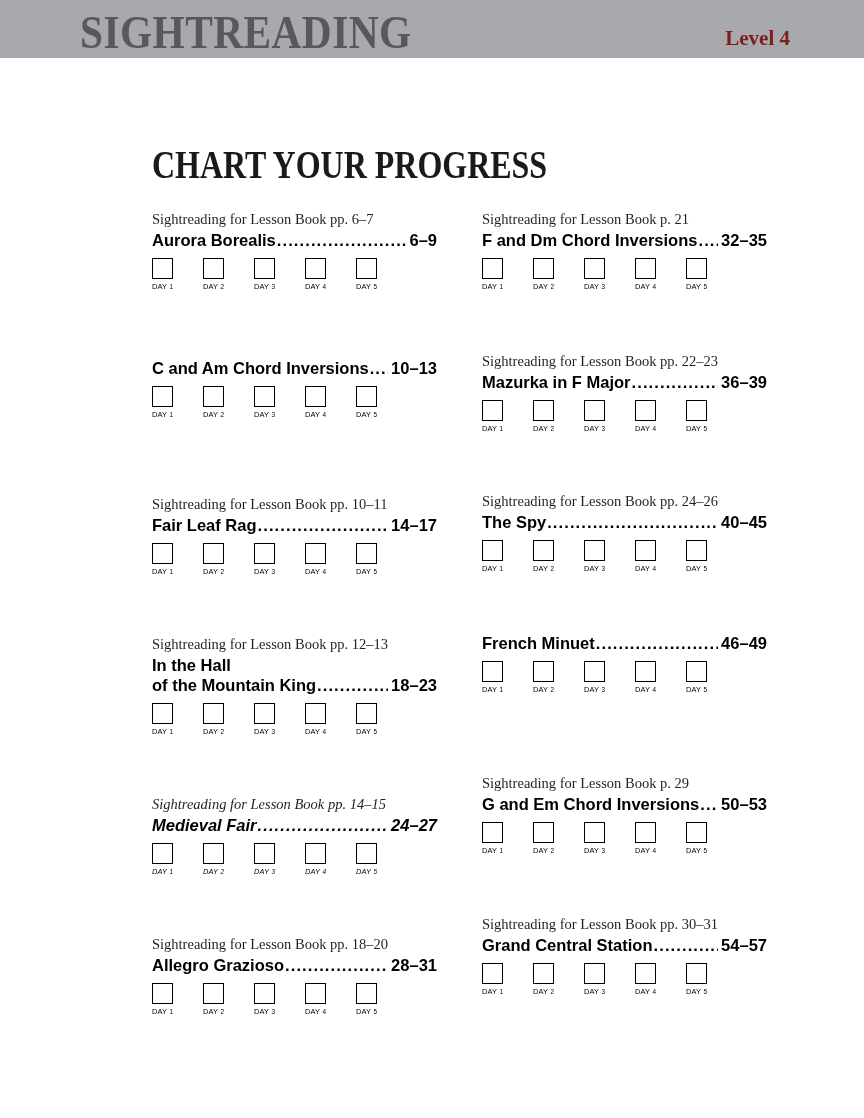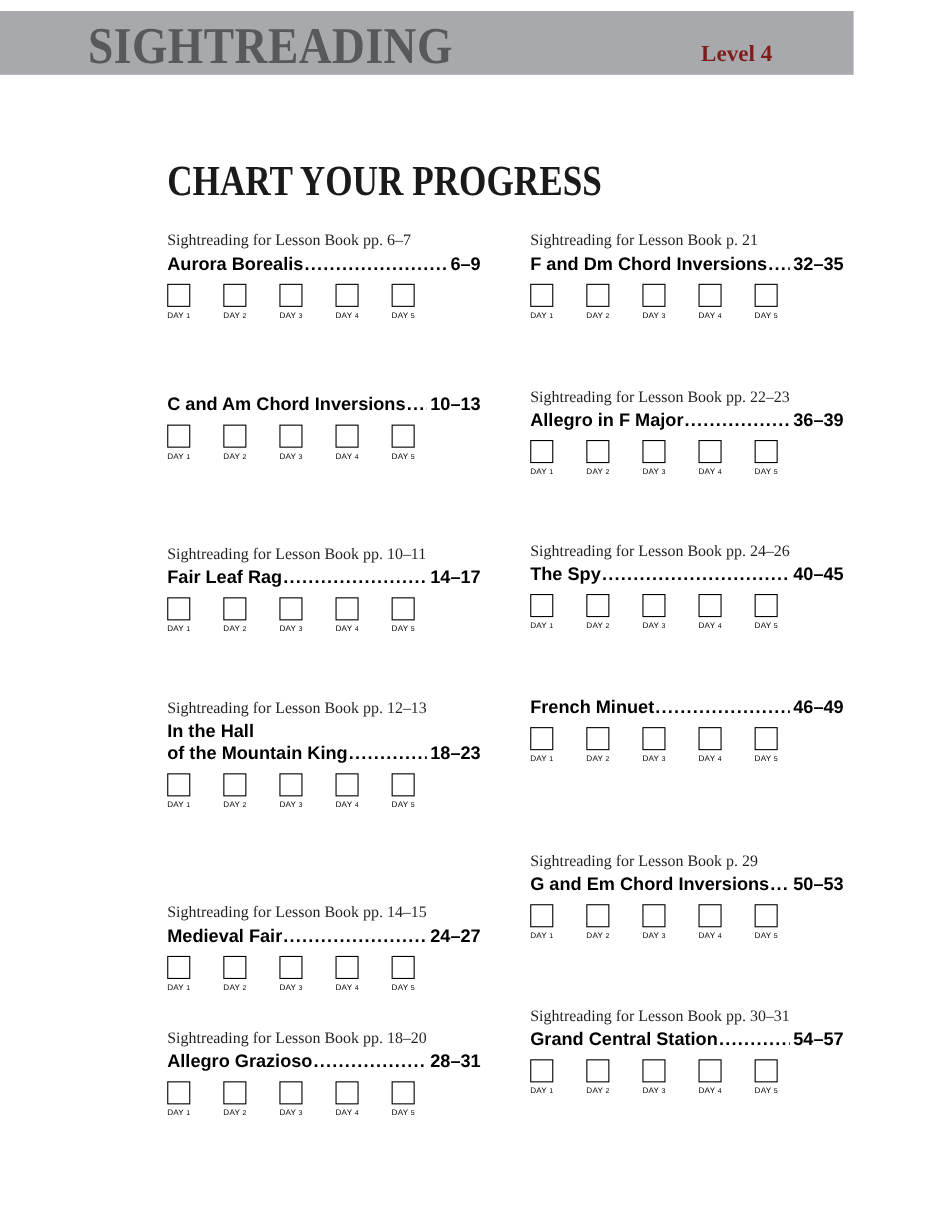--- a/index.html
+++ b/index.html
@@ -12,22 +12,22 @@
     background: #ffffff;
     font-family: "Liberation Sans", sans-serif;
     position: relative;
     overflow: hidden;
   }
 
   
   .banner {
     position: absolute;
     left: 0;
-    top: 10px;
-    width: 776px;
+    top: 0;
+    width: 864px;
     height: 58px;
     background: #a7a9ac;
     text-align: center;
   }
   .banner-title {
     position: absolute;
     left: 80px;
     top: 6px;
     font-family: "Liberation Serif", serif;
     font-weight: bold;
@@ -281,21 +281,21 @@
         <div class="day">
           <div class="checkbox"></div>
           <div class="day-label"><span>DAY</span> <span class="num">4</span></div>
         </div>
         <div class="day">
           <div class="checkbox"></div>
           <div class="day-label"><span>DAY</span> <span class="num">5</span></div>
         </div>
       </div>
     </div>
-    <div class="entry" style="top: 611px;">
+    <div class="entry" style="top: 585px; font-style: italic;">
       <div class="caption">Sightreading for Lesson Book pp. 14–15</div>
       <div class="title-row">
         <span class="title-text">Medieval Fair</span>
         <span class="leader">..........................................................................</span>
         <span class="pages">24–27</span>
       </div>
       <div class="days">
         <div class="day">
           <div class="checkbox"></div>
           <div class="day-label"><span>DAY</span> <span class="num">1</span></div>
@@ -376,21 +376,21 @@
         </div>
         <div class="day">
           <div class="checkbox"></div>
           <div class="day-label"><span>DAY</span> <span class="num">5</span></div>
         </div>
       </div>
     </div>
     <div class="entry" style="top: 142px;">
       <div class="caption">Sightreading for Lesson Book pp. 22–23</div>
       <div class="title-row">
-        <span class="title-text">Allegro in F Major</span>
+        <span class="title-text">Mazurka in F Major</span>
         <span class="leader">..........................................................................</span>
         <span class="pages">36–39</span>
       </div>
       <div class="days">
         <div class="day">
           <div class="checkbox"></div>
           <div class="day-label"><span>DAY</span> <span class="num">1</span></div>
         </div>
         <div class="day">
           <div class="checkbox"></div>

